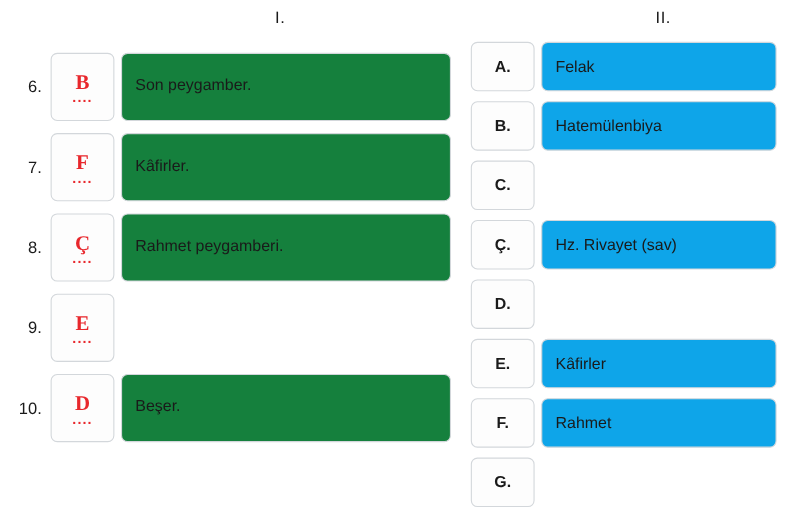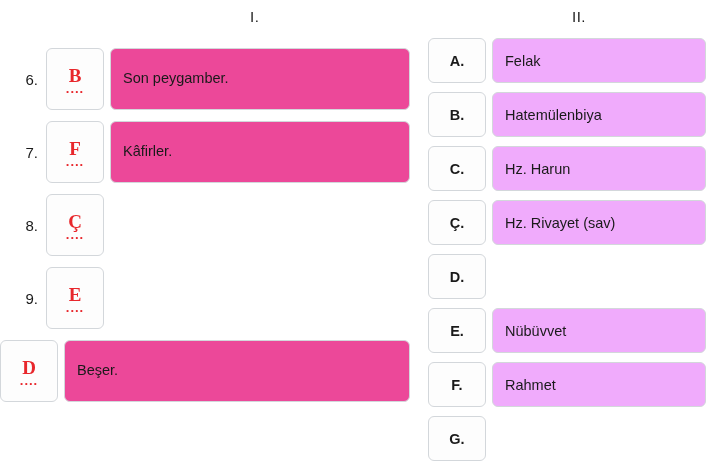--- a/index.html
+++ b/index.html
@@ -24,21 +24,21 @@
 
   
   .col-heading {
     position: absolute;
     font-size: 15px;
     font-weight: 400;
     color: #1a1a1a;
     letter-spacing: 0.5px;
   }
   #heading-one { left: 250px; top: 8px; }
-  #heading-two { left: 572px; top: 8px; }
+  #heading-two { left: 596px; top: 8px; }
 
   
   .left-col {
     position: absolute;
     left: 0;
     top: 48px;
     width: 410px;
   }
   .q-row {
     display: flex;
@@ -83,21 +83,21 @@
     font-size: 13px;
     line-height: 6px;
     letter-spacing: 1px;
     font-weight: bold;
     height: 7px;
   }
   .q-text-box {
     flex: 1;
     border: 1px solid #d3d7db;
     border-radius: 6px;
-    background: #ec4899;
+    background: #15803d;
     display: flex;
     align-items: center;
     padding: 4px 12px;
     box-sizing: border-box;
     font-size: 14.5px;
     line-height: 1.35;
     color: #1a1a1a;
   }
 
   
@@ -125,21 +125,21 @@
     box-sizing: border-box;
     margin-right: 6px;
     font-size: 14.5px;
     font-weight: bold;
     color: #1a1a1a;
   }
   .o-text-box {
     flex: 1;
     border: 1px solid #d3d7db;
     border-radius: 6px;
-    background: #f0abfc;
+    background: #0ea5e9;
     display: flex;
     align-items: center;
     padding: 4px 12px;
     box-sizing: border-box;
     font-size: 14.5px;
     color: #1a1a1a;
   }
 </style>
 </head>
 <body>
@@ -169,31 +169,33 @@
       </div>
       <div class="q-text-box">Kâfirler.</div>
     </div>
 
     <div class="q-row">
       <div class="q-num">8.</div>
       <div class="q-answer-box">
         <span class="q-answer-letter">Ç</span>
         <span class="q-answer-dots">....</span>
       </div>
+      <div class="q-text-box">Rahmet peygamberi.</div>
     </div>
 
     <div class="q-row">
       <div class="q-num">9.</div>
       <div class="q-answer-box">
         <span class="q-answer-letter">E</span>
         <span class="q-answer-dots">....</span>
       </div>
     </div>
 
     <div class="q-row">
+      <div class="q-num">10.</div>
       <div class="q-answer-box">
         <span class="q-answer-letter">D</span>
         <span class="q-answer-dots">....</span>
       </div>
       <div class="q-text-box">Beşer.</div>
     </div>
 
   </div>
 
   <div class="right-col">
@@ -203,35 +205,34 @@
       <div class="o-text-box">Felak</div>
     </div>
 
     <div class="o-row">
       <div class="o-letter-box">B.</div>
       <div class="o-text-box">Hatemülenbiya</div>
     </div>
 
     <div class="o-row">
       <div class="o-letter-box">C.</div>
-      <div class="o-text-box">Hz. Harun</div>
     </div>
 
     <div class="o-row">
       <div class="o-letter-box">Ç.</div>
       <div class="o-text-box">Hz. Rivayet (sav)</div>
     </div>
 
     <div class="o-row">
       <div class="o-letter-box">D.</div>
     </div>
 
     <div class="o-row">
       <div class="o-letter-box">E.</div>
-      <div class="o-text-box">Nübüvvet</div>
+      <div class="o-text-box">Kâfirler</div>
     </div>
 
     <div class="o-row">
       <div class="o-letter-box">F.</div>
       <div class="o-text-box">Rahmet</div>
     </div>
 
     <div class="o-row">
       <div class="o-letter-box">G.</div>
     </div>

